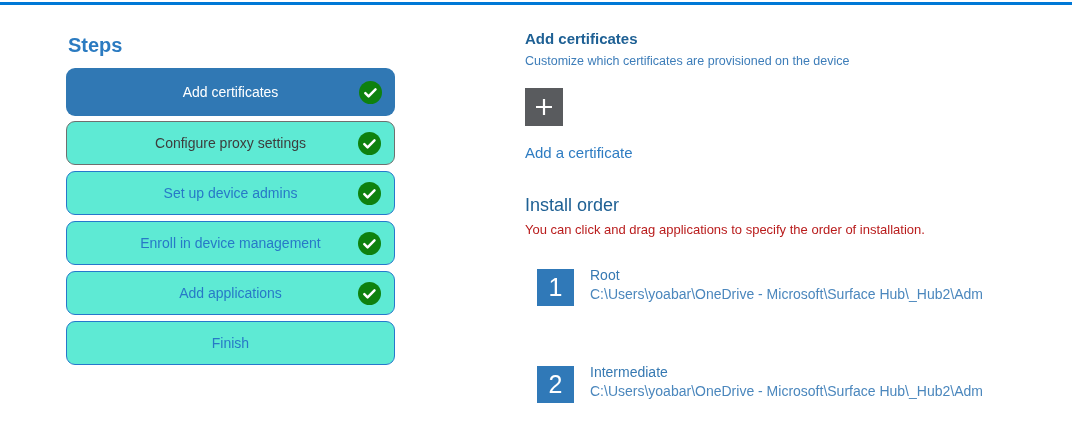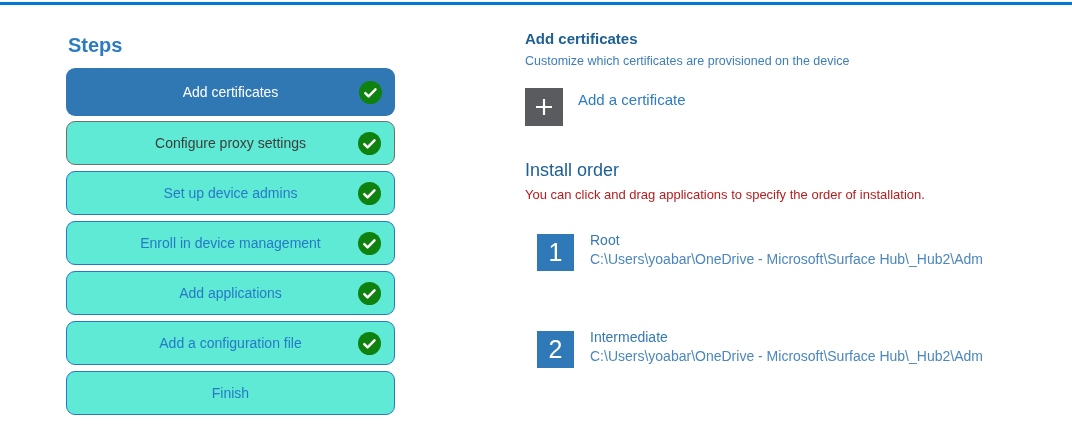--- a/index.html
+++ b/index.html
@@ -55,21 +55,21 @@
   }
   .section-title {
     margin: 0; font-size: 15px; font-weight: 700; color: #1e6094;
   }
   .section-subtitle {
     margin: 7px 16px 0 0; font-size: 12.5px; color: #3d7db9;
   }
   .add-cert {
     margin-top: 20px;
     display: flex; align-items: flex-start; gap: 15px;
-    cursor: pointer; width: fit-content;
+    cursor: pointer; width: fit-content; flex-direction: column;
   }
   .plus-box {
     width: 38px; height: 38px; background: #595b5e;
     display: flex; align-items: center; justify-content: center;
     flex: 0 0 auto;
   }
   .plus-box svg { display: block; }
   .add-cert-label {
     font-size: 15px; color: #2e7cc2; padding-top: 3px;
   }
@@ -149,29 +149,20 @@
   <div class="step outline">
     <span class="step-label">Add applications</span>
     <span class="check">
       <svg viewBox="0 0 24 24">
           <circle cx="12" cy="12" r="12" fill="#0e810e"></circle>
           <path d="M6.6 12.6l3.4 3.4 7.2-7.2" stroke="#ffffff" stroke-width="2.6" fill="none" stroke-linecap="round" stroke-linejoin="round"></path>
         </svg>
     </span>
   </div>
 
-  <div class="step outline">
-    <span class="step-label">Add a configuration file</span>
-    <span class="check">
-      <svg viewBox="0 0 24 24">
-          <circle cx="12" cy="12" r="12" fill="#0e810e"></circle>
-          <path d="M6.6 12.6l3.4 3.4 7.2-7.2" stroke="#ffffff" stroke-width="2.6" fill="none" stroke-linecap="round" stroke-linejoin="round"></path>
-        </svg>
-    </span>
-  </div>
 
   <div class="step outline">
     <span class="step-label">Finish</span>
   </div>
 </div>
 
 <div class="content">
   <h3 class="section-title">Add certificates</h3>
   <p class="section-subtitle">Customize which certificates are provisioned on the device</p>
 

